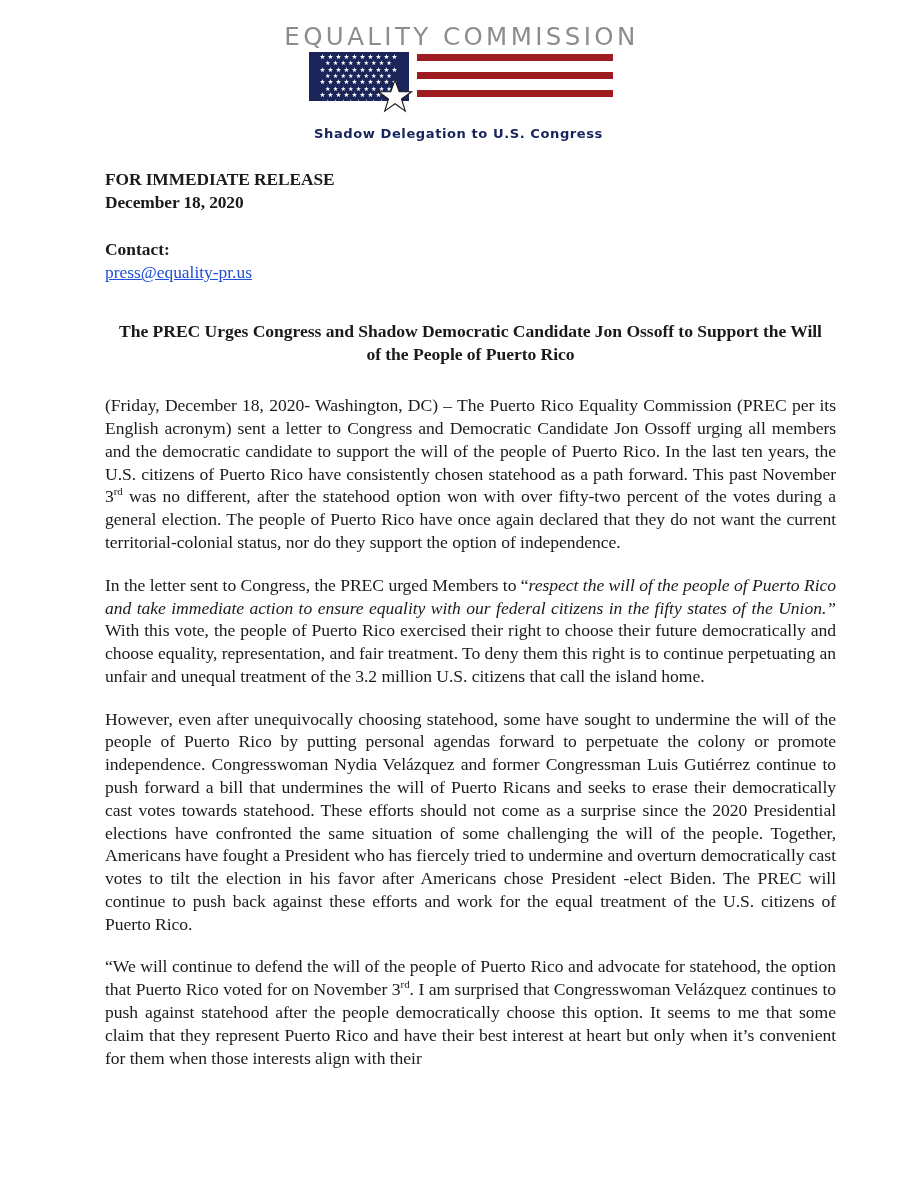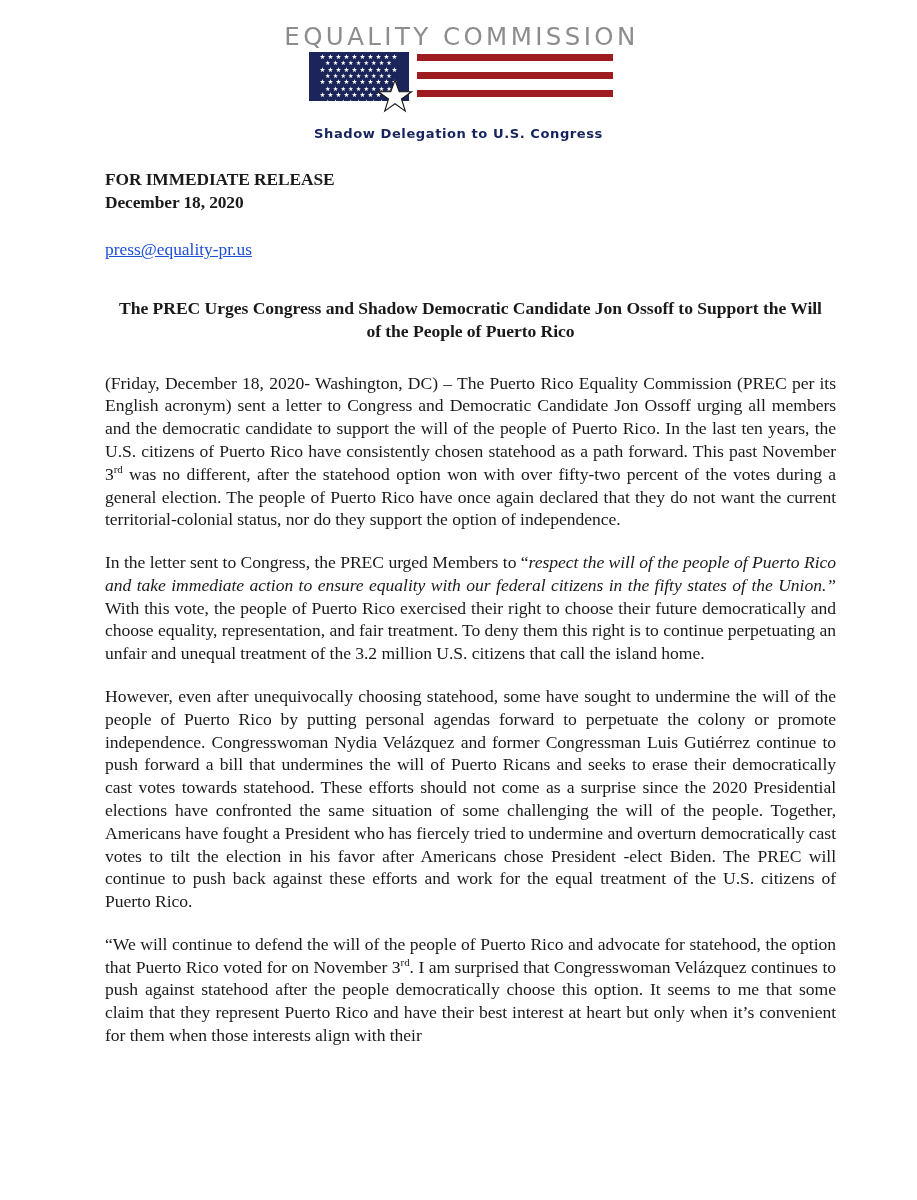--- a/index.html
+++ b/index.html
@@ -322,20 +322,21 @@
   </div>
 
   <div class="content">
 
     <div class="release-head">
       <div>FOR IMMEDIATE RELEASE</div>
       <div>December 18, 2020</div>
     </div>
 
     <div class="contact-block">
+      <div class="contact-label">Contact:</div>
       <a class="contact-email" href="#">press@equality-pr.us</a>
     </div>
 
     <div class="headline">The PREC Urges Congress and Shadow Democratic Candidate Jon Ossoff to Support the Will of the People of Puerto Rico</div>
 
     <p class="para first"><b>(Friday, December 18, 2020- Washington, DC)</b><span> – The Puerto Rico Equality Commission (PREC per its English acronym) sent a letter to Congress and Democratic Candidate Jon Ossoff urging all members and the democratic candidate to support the will of the people of Puerto Rico. In the last ten years, the U.S. citizens of Puerto Rico have consistently chosen statehood as a path forward. This past November 3</span><sup>rd</sup><span> was no different, after the statehood option won with over fifty-two percent of the votes during a general election. The people of Puerto Rico have once again declared that they do not want the current territorial-colonial status, nor do they support the option of independence.</span></p>
 
     <p class="para"><span>In the letter sent to Congress, the PREC urged Members to “</span><i>respect the will of the people of Puerto Rico and take immediate action to ensure equality with our federal citizens in the fifty states of the Union.”</i><span> With this vote, the people of Puerto Rico exercised their right to choose their future democratically and choose equality, representation, and fair treatment. To deny them this right is to continue perpetuating an unfair and unequal treatment of the 3.2 million U.S. citizens that call the island home.</span></p>
 
     <p class="para">However, even after unequivocally choosing statehood, some have sought to undermine the will of the people of Puerto Rico by putting personal agendas forward to perpetuate the colony or promote independence. Congresswoman Nydia Velázquez and former Congressman Luis Gutiérrez continue to push forward a bill that undermines the will of Puerto Ricans and seeks to erase their democratically cast votes towards statehood. These efforts should not come as a surprise since the 2020 Presidential elections have confronted the same situation of some challenging the will of the people. Together, Americans have fought a President who has fiercely tried to undermine and overturn democratically cast votes to tilt the election in his favor after Americans chose President -elect Biden. The PREC will continue to push back against these efforts and work for the equal treatment of the U.S. citizens of Puerto Rico.</p>

